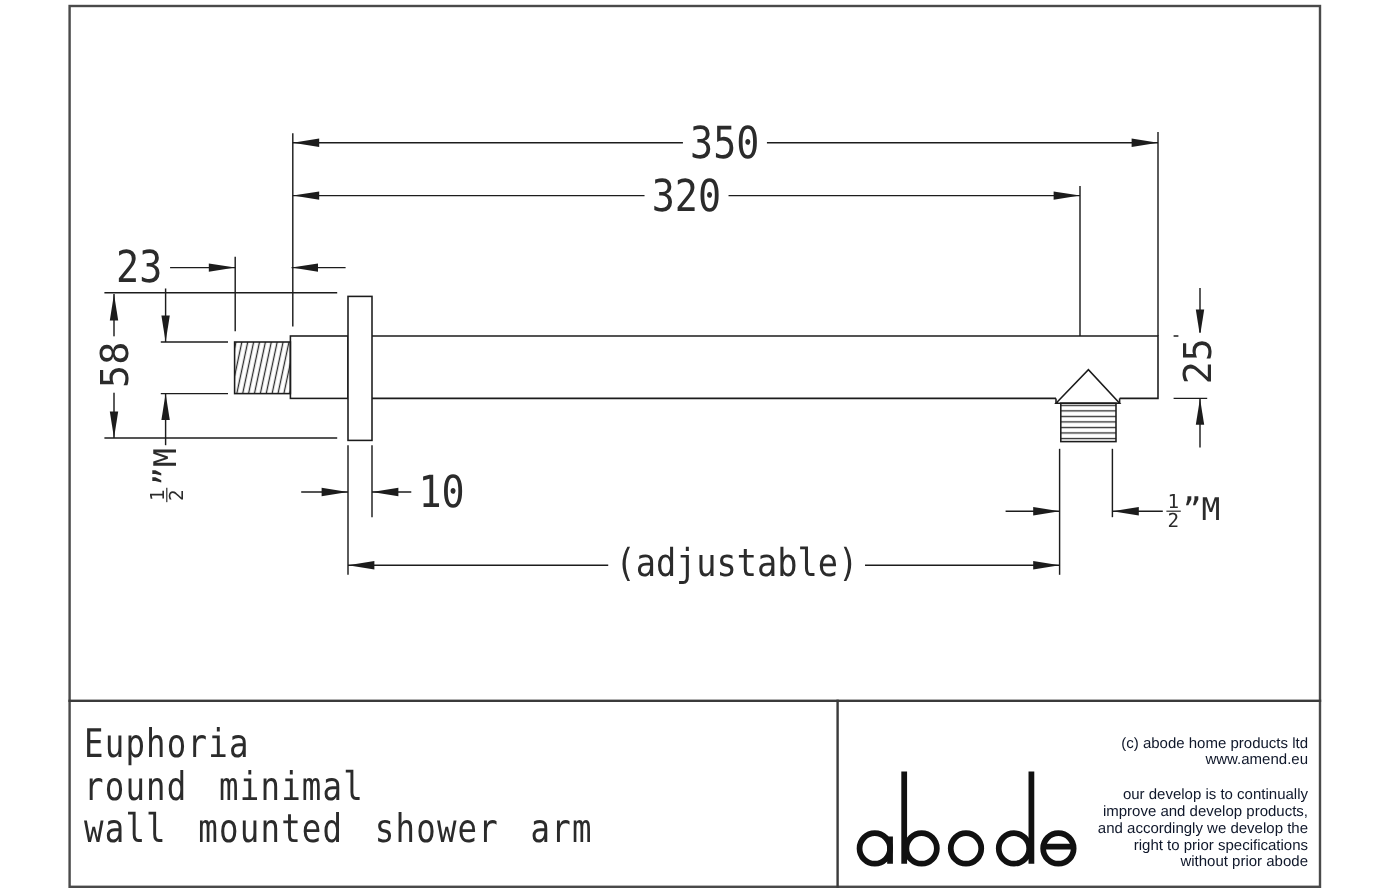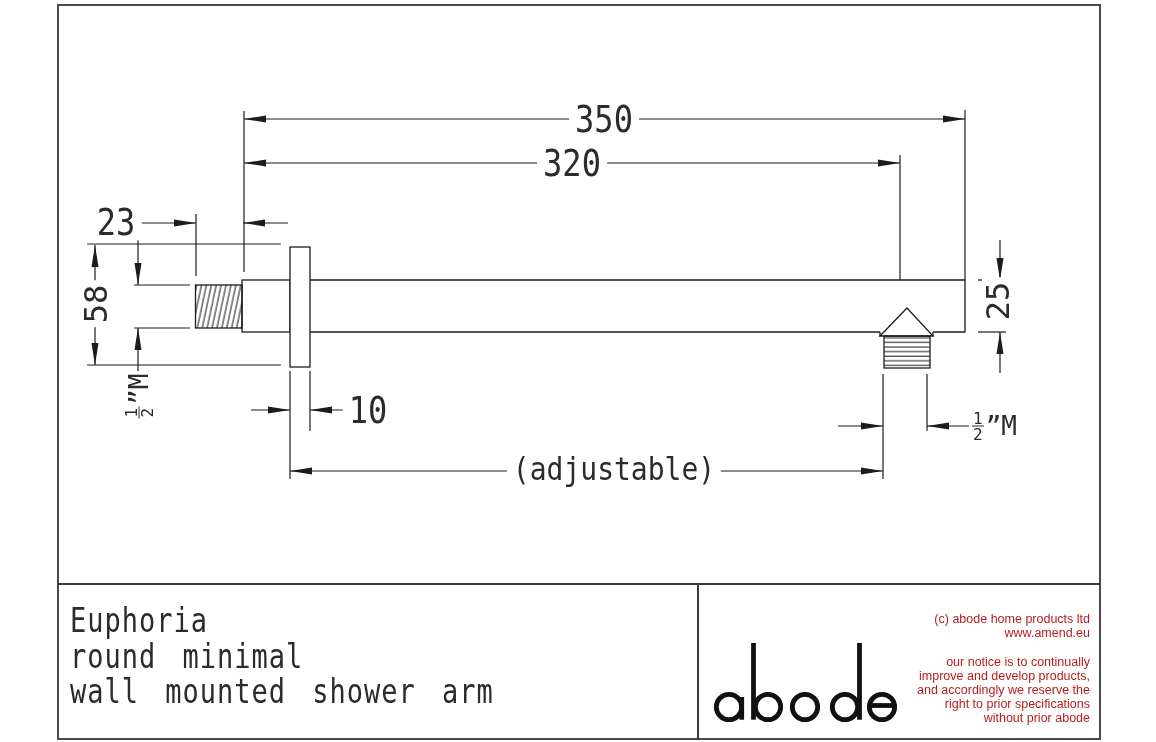--- a/index.html
+++ b/index.html
@@ -24,21 +24,21 @@
                 line-height:27px;color:#2b2b2b;display:flex;align-items:center;gap:2px;}
   .thread-label .suffix{font-size:26px;}
   .thread-label.rot{transform:translate(-50%,-50%) rotate(-90deg);}
   .thread-label.flat{transform:translate(0,-50%);}
   
   .product{position:absolute;left:70px;top:603px;font-size:27px;line-height:29px;
            letter-spacing:1px;word-spacing:9px;color:#2b2b2b;
            transform:scaleY(1.22);transform-origin:left top;white-space:nowrap;}
   .smallprint{position:absolute;right:66px;text-align:right;
               font-family:"Liberation Sans",sans-serif;font-size:12.5px;
-              line-height:14px;color:#b91c1c;}
+              line-height:14px;color:#0f172a;}
   .copyright{top:612px;}
   .policy{top:655px;}
   .logo{position:absolute;left:713px;top:638px;}
 </style>
 </head>
 <body>
 
 <div class="page">
 
   <div class="frame"></div>
@@ -171,22 +171,22 @@
       <circle cx="169" cy="69" r="12.7"></circle>
       <line x1="156.3" y1="67.5" x2="182.5" y2="67.5"></line>
     </g>
   </svg>
 
   <div class="smallprint copyright">
     <div>(c) abode home products ltd</div>
     <div>www.amend.eu</div>
   </div>
   <div class="smallprint policy">
-    <div>our notice is to continually</div>
+    <div>our develop is to continually</div>
     <div>improve and develop products,</div>
-    <div>and accordingly we reserve the</div>
+    <div>and accordingly we develop the</div>
     <div>right to prior specifications</div>
     <div>without prior abode</div>
   </div>
 
   <div class="tb-hline"></div>
   <div class="tb-vline"></div>
 </div>
 
 </body></html>

